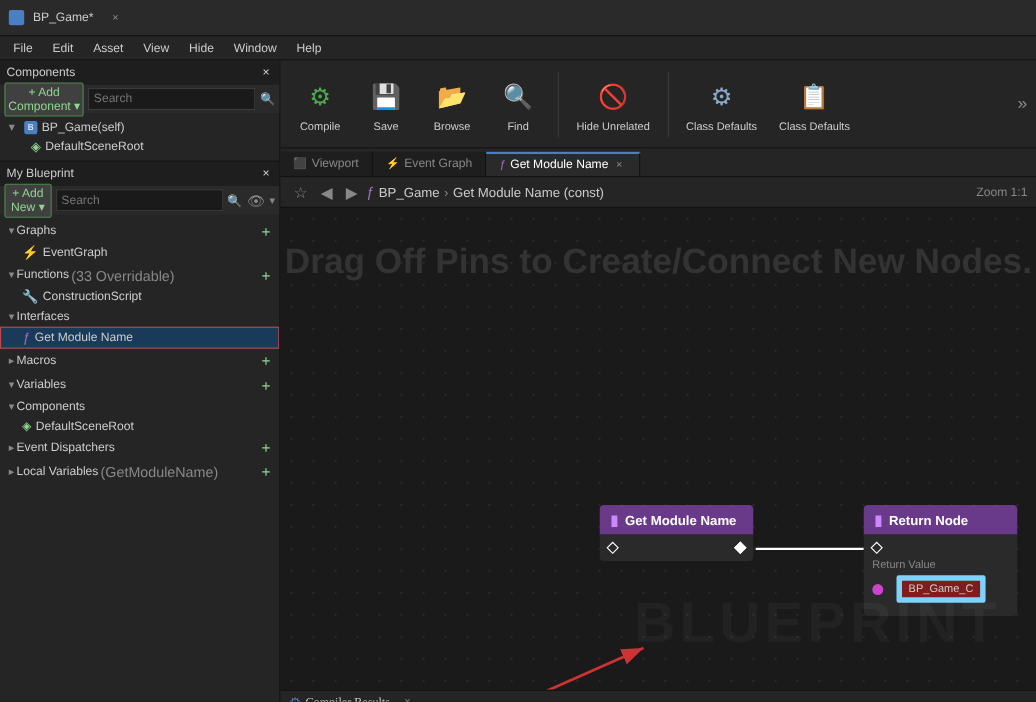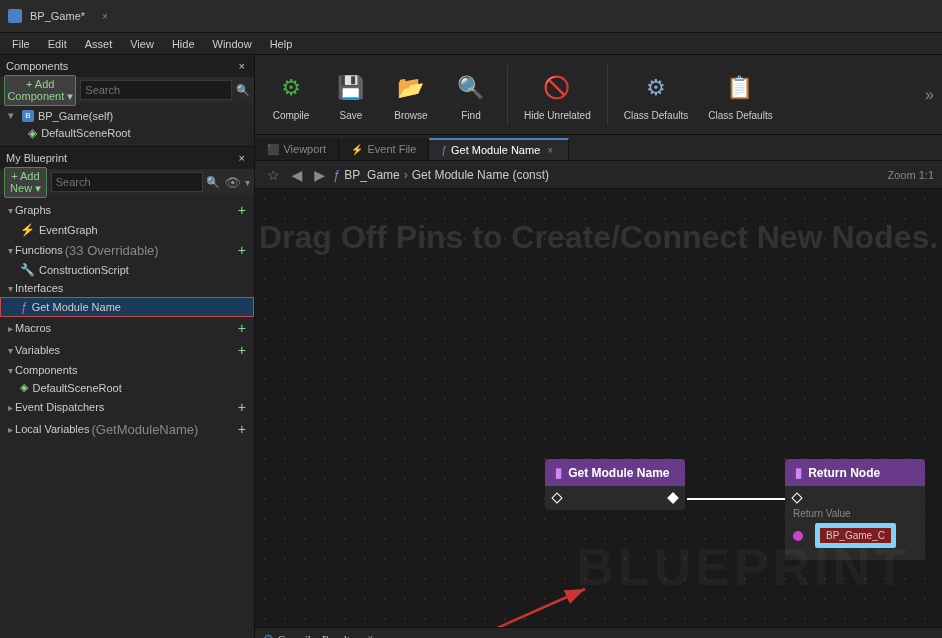--- a/index.html
+++ b/index.html
@@ -294,21 +294,21 @@
       <span class="toolbar-expand">»</span>
     </div>
 
     <div id="tabbar">
       <div class="tab">
         <span class="tab-icon">⬛</span>
         <span>Viewport</span>
       </div>
       <div class="tab">
         <span class="tab-icon">⚡</span>
-        <span>Event File</span>
+        <span>Event Graph</span>
       </div>
       <div class="tab active">
         <span class="tab-icon iface-icon">ƒ</span>
         <span>Get Module Name</span>
         <span class="close-x">×</span>
       </div>
     </div>
 
     <div id="breadcrumb">
       <button class="bc-btn">☆</button>

